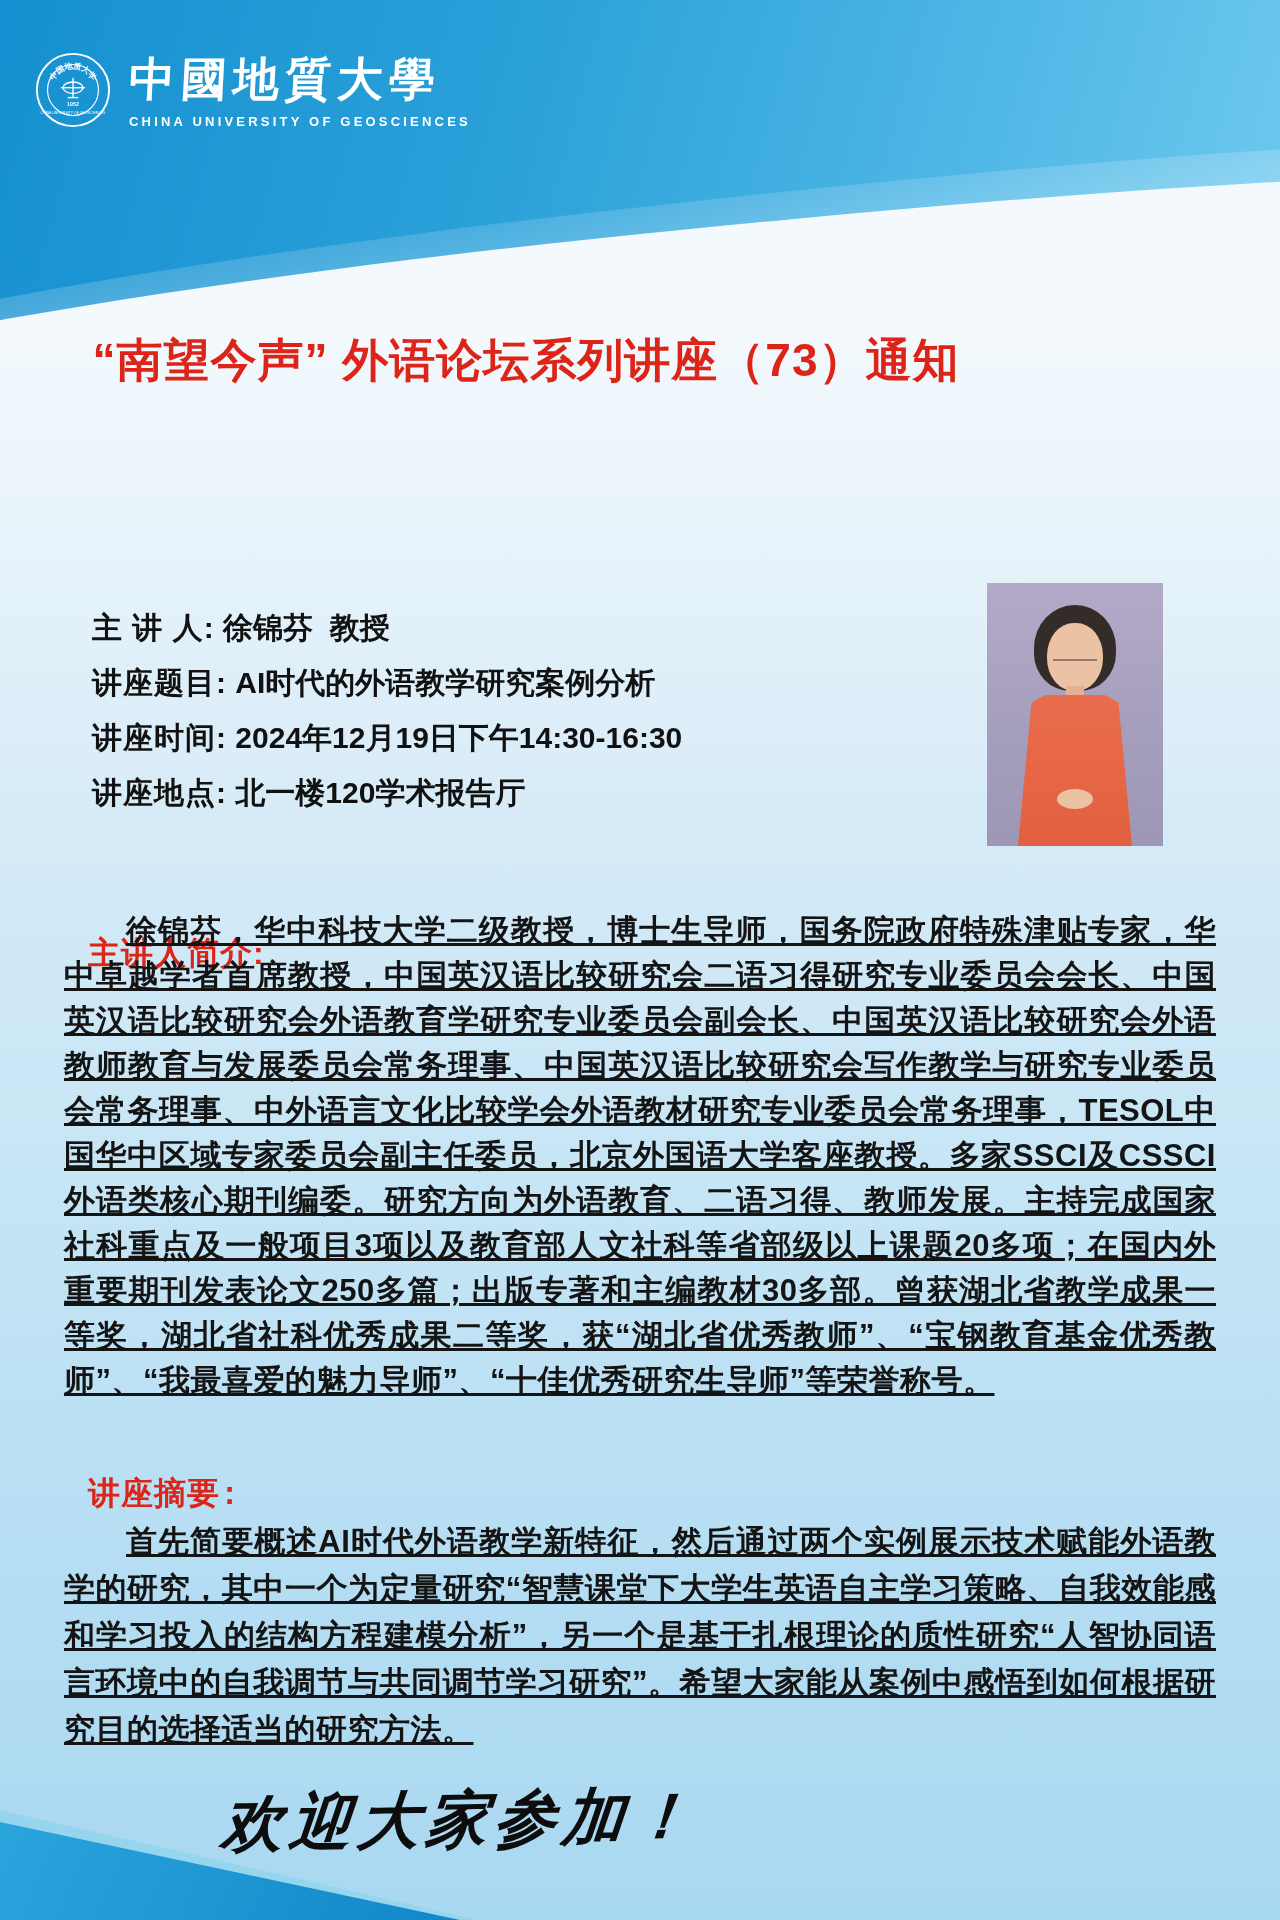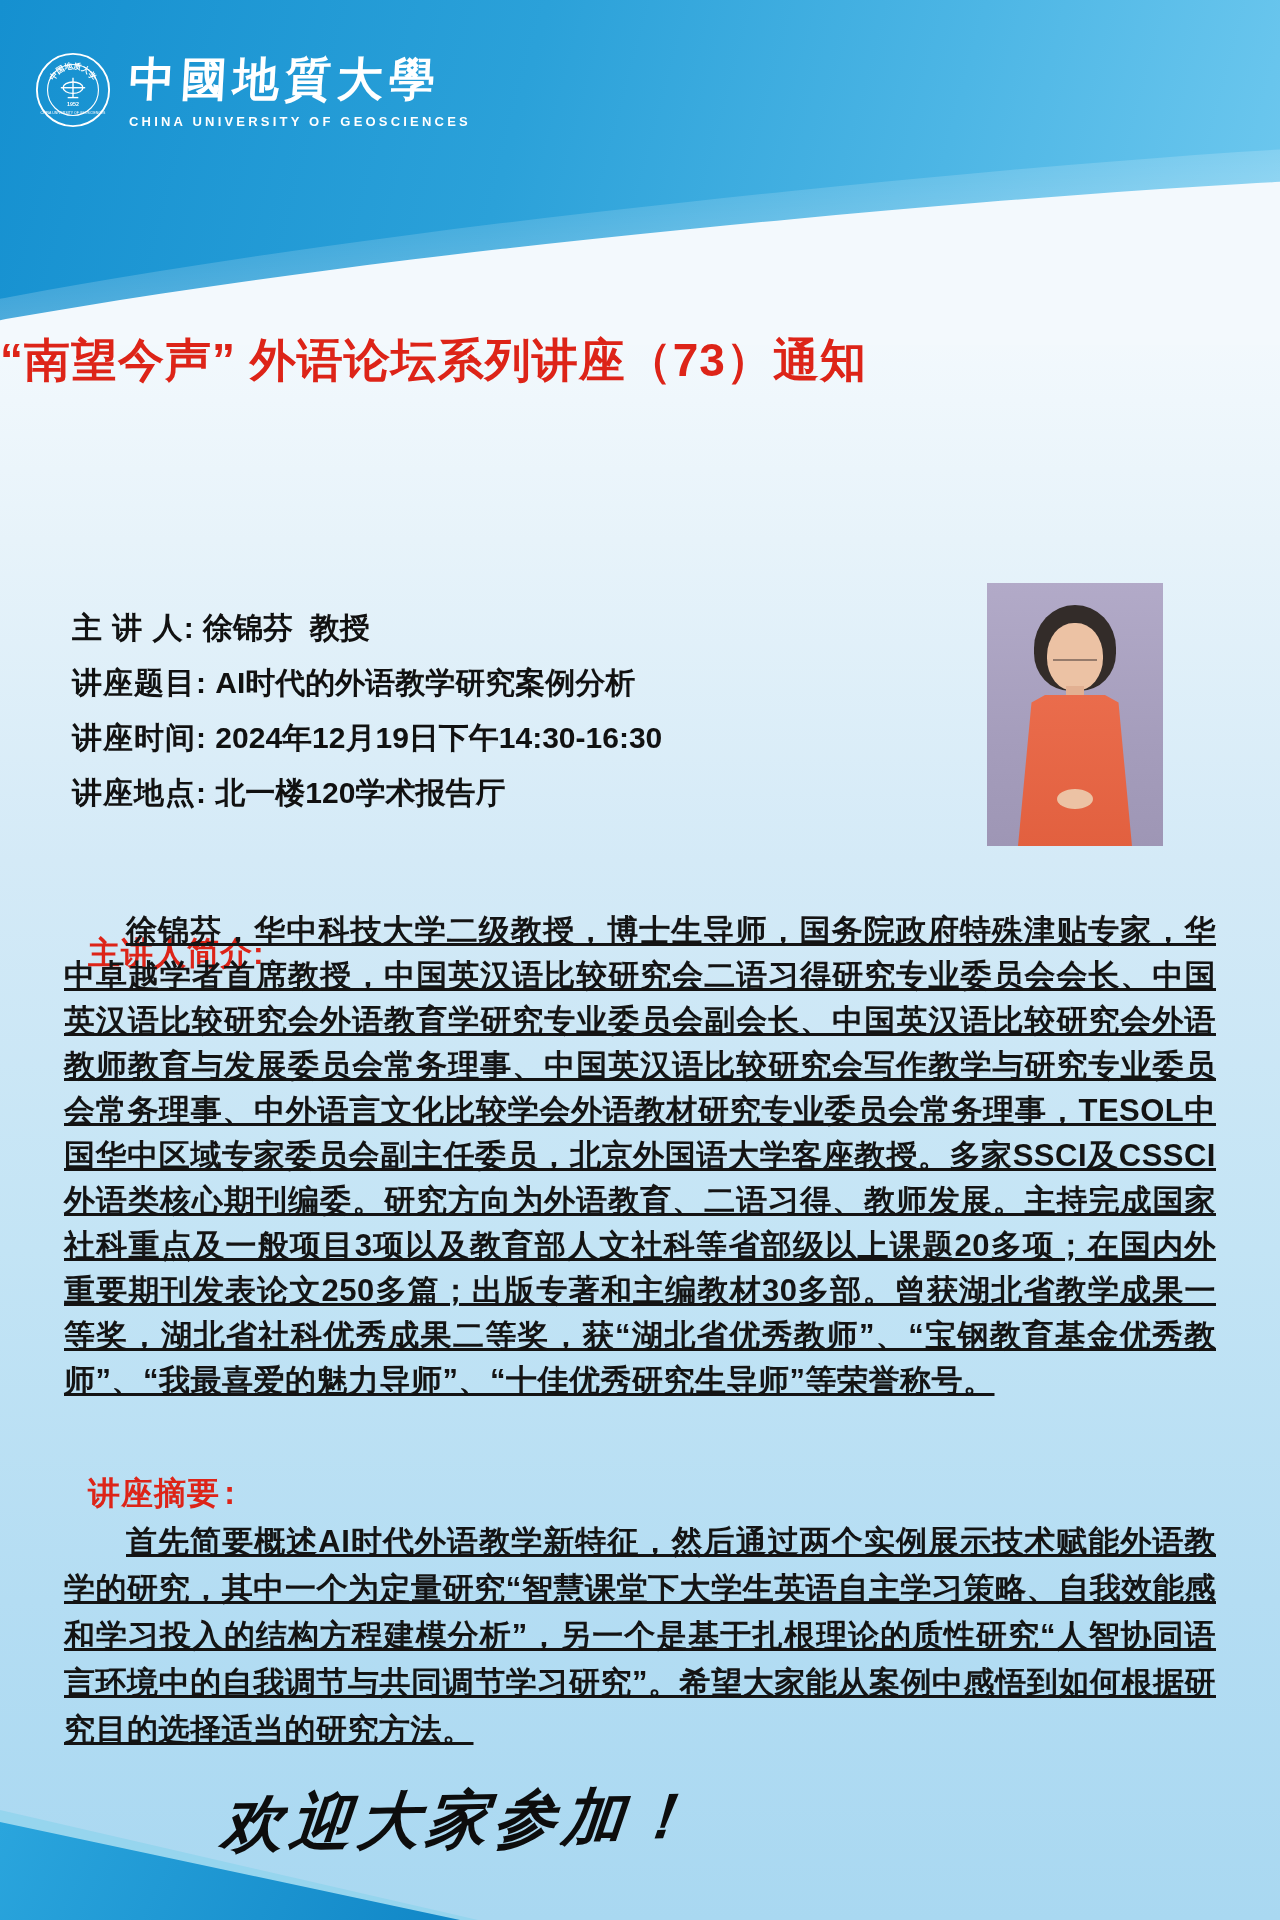--- a/index.html
+++ b/index.html
@@ -16,27 +16,27 @@
     border-radius:90% 100% 0 0 / 150px 110px 0 0;transform:rotate(-6.5deg);}
   .sweep-white{position:absolute;top:232px;left:-300px;width:1950px;height:600px;
     background:#f3f9fd;border-radius:90% 100% 0 0 / 150px 110px 0 0;transform:rotate(-6deg);}
   .logo-wrap{position:absolute;top:52px;left:35px;display:flex;align-items:flex-start;z-index:5;}
   .seal{width:76px;height:76px;flex:0 0 auto;}
   .uni-text{margin-left:18px;color:#ffffff;}
   .uni-cn{font-family:"Liberation Serif","DejaVu Serif",serif;font-size:46px;font-weight:bold;
     letter-spacing:6px;line-height:56px;transform:skewX(-3deg);}
   .uni-en{font-size:13px;letter-spacing:3.2px;margin-top:6px;font-weight:bold;}
   
-  .lecture-title{position:absolute;top:330px;left:0;width:1052px;
+  .lecture-title{position:absolute;top:330px;left:0;width:1052px;text-align:center;
     color:#dd2418;font-size:46px;font-weight:bold;letter-spacing:1px;z-index:4;}
   
   .intro{position:absolute;top:472px;left:85px;width:918px;font-size:30px;font-weight:bold;
     color:#141414;line-height:54px;text-indent:2em;text-align:justify;white-space:pre-wrap;}
   
-  .info{position:absolute;top:600px;left:72px;width:700px;}
+  .info{position:absolute;top:600px;left:92px;width:700px;}
   .info-row{font-size:30px;font-weight:bold;color:#111;line-height:55px;white-space:pre-wrap;}
   .info-label{letter-spacing:1px;}
   .info-value{font-weight:bold;}
   
   .photo{position:absolute;left:987px;top:583px;width:176px;height:263px;
     background:linear-gradient(180deg,#b2aac8 0%,#a59dbc 60%,#9e96b5 100%);overflow:hidden;}
   .p-hair{position:absolute;left:50%;transform:translateX(-50%);top:22px;width:82px;height:86px;
     background:#332c29;border-radius:50% 50% 44% 44%;}
   .p-face{position:absolute;left:50%;transform:translateX(-50%);top:40px;width:56px;height:68px;
     background:#ecc2a4;border-radius:48%;}

